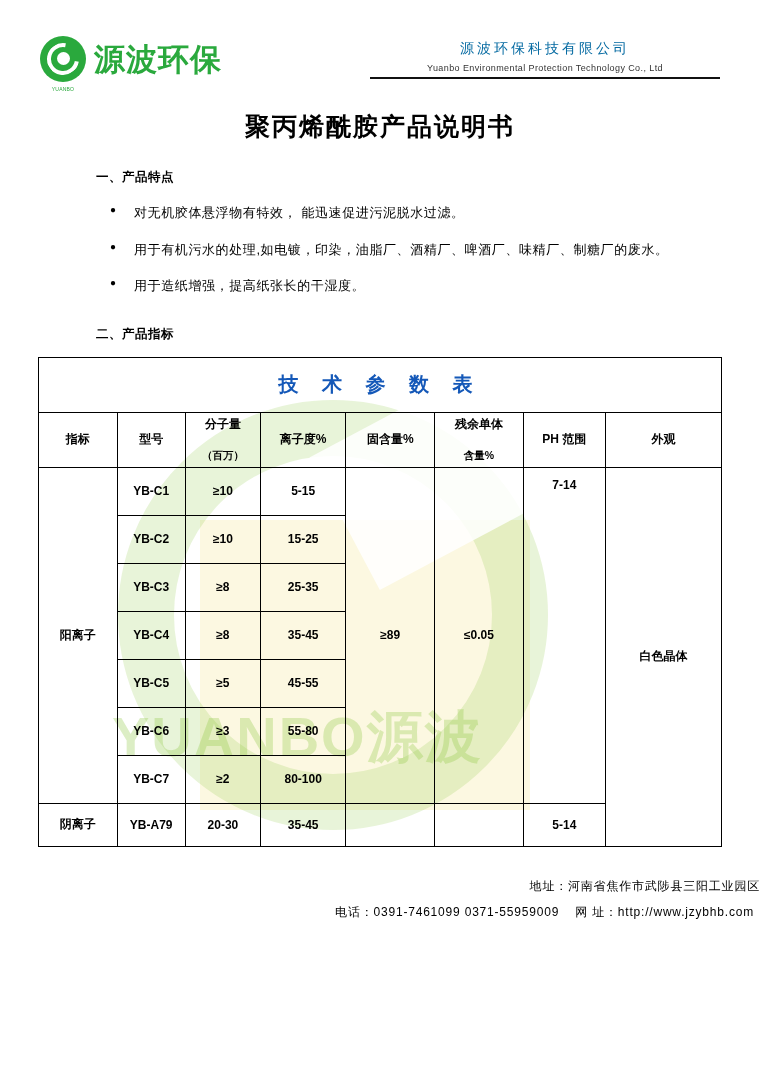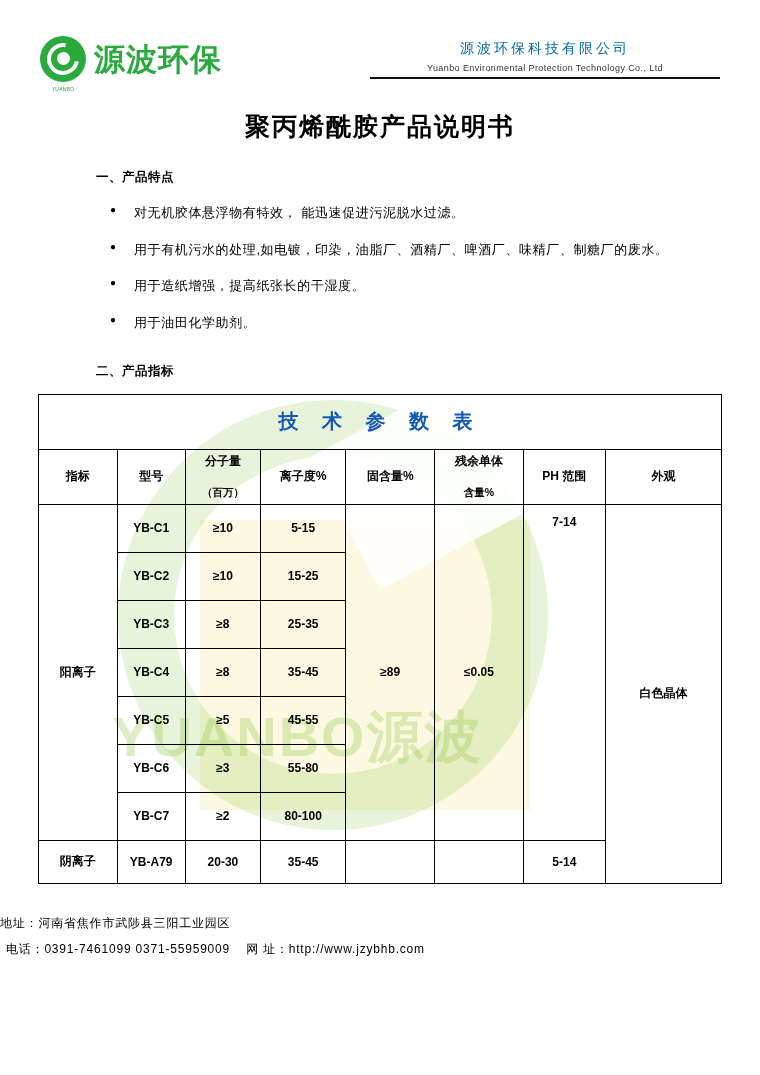--- a/index.html
+++ b/index.html
@@ -228,21 +228,21 @@
   }
   .row-last td {
     height: 42px;
   }
 
   
   .footer {
     position: relative;
     z-index: 2;
     margin-top: 26px;
-    text-align: left;
+    text-align: right;
     font-size: 12px;
     line-height: 2.2;
     letter-spacing: 0.8px;
   }
   .footer .line2 span { margin: 8px 6px; }
 </style>
 </head>
 <body>
 
 <div class="page">
@@ -268,21 +268,20 @@
   </div>
 
   <div class="doc-title">聚丙烯酰胺产品说明书</div>
 
   <div class="content">
     <div class="sec-title">一、产品特点</div>
     <ul class="bullets">
       <li>对无机胶体悬浮物有特效，  能迅速促进污泥脱水过滤。</li>
       <li>用于有机污水的处理,如电镀，印染，油脂厂、酒精厂、啤酒厂、味精厂、制糖厂的废水。</li>
       <li>用于造纸增强，提高纸张长的干湿度。</li>
-      <li>用于油田化学助剂。</li>
     </ul>
     <div class="sec-title">二、产品指标</div>
   </div>
 
   <div class="table-wrap">
     <table class="spec">
       <colgroup>
         <col style="width:11.5%">
         <col style="width:10%">
         <col style="width:11%">

